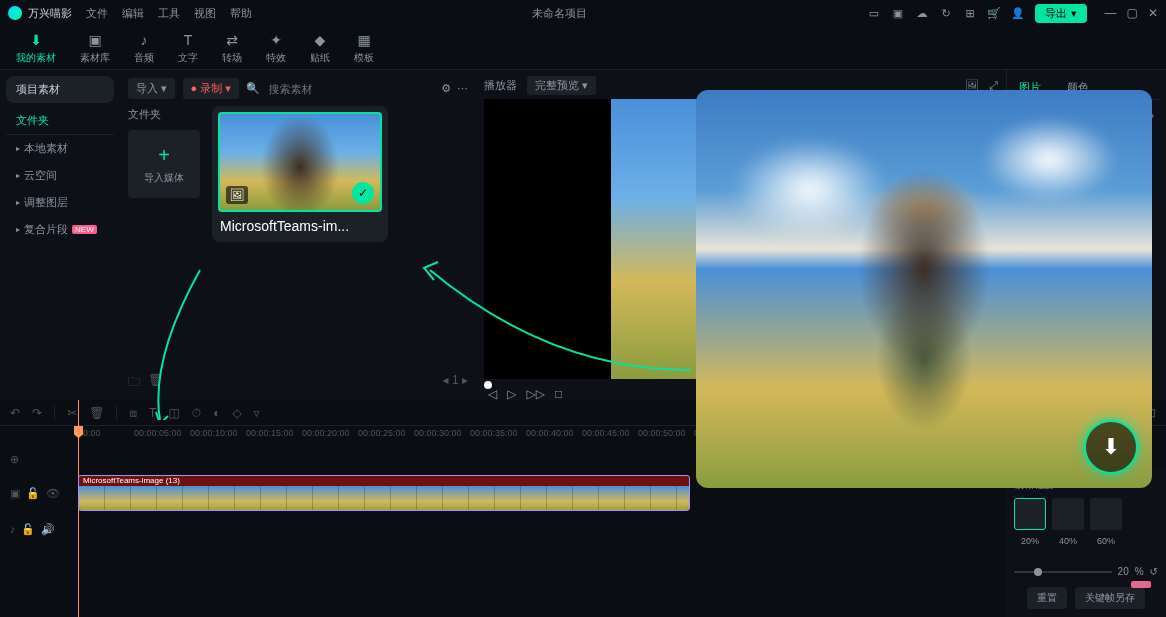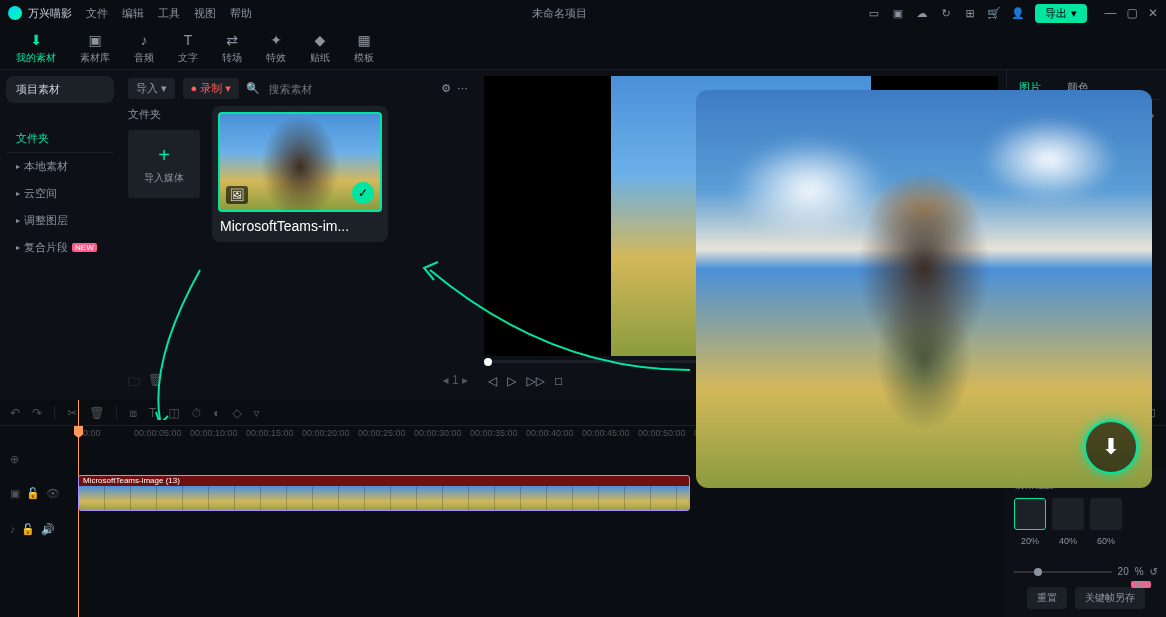--- a/index.html
+++ b/index.html
@@ -21,21 +21,21 @@
 
 
 .toptabs { height: 44px; background: #0a0d12; display: flex; align-items: center; padding: 0 10px; gap: 12px; border-bottom: 1px solid #1c2128; }
 .toptabs .tab { display: flex; flex-direction: column; align-items: center; gap: 2px; font-size: 10px; color: #8b949e; cursor: pointer; padding: 2px 6px; }
 .toptabs .tab.active { color: #00e5a0; }
 .toptabs .tab .ico { width: 18px; height: 18px; display: flex; align-items: center; justify-content: center; font-size: 14px; }
 
 
 .main { display: flex; height: 330px; }
 .sidebar { width: 120px; background: #0d1117; padding: 6px; }
-.sidebar .hdr { background: #1c2128; padding: 6px 10px; font-size: 11px; border-radius: 8px; margin-bottom: 22px; }
+.sidebar .hdr { background: #1c2128; padding: 6px 10px; font-size: 11px; border-radius: 8px; margin-bottom: 4px; }
 .sidebar .shdr { color: #00e5a0; font-size: 11px; padding: 6px 10px; border-bottom: 1px solid #1c2128; }
 .sidebar .item { padding: 6px 10px; font-size: 11px; color: #8b949e; display: flex; align-items: center; gap: 4px; cursor: pointer; }
 .sidebar .item::before { content: '▸'; font-size: 8px; }
 .sidebar .badge { background: #ff5c8a; color: #fff; font-size: 8px; padding: 0 3px; border-radius: 2px; }
 
 
 .media { flex: 1; background: #0d1117; padding: 8px; position: relative; }
 .media .toolbar { display: flex; align-items: center; gap: 8px; font-size: 11px; color: #8b949e; margin-bottom: 8px; }
 .media .toolbar .btn { padding: 3px 8px; background: #1c2128; border-radius: 3px; cursor: pointer; display: flex; align-items: center; gap: 3px; }
 .media .toolbar .rec { color: #ff5c5c; }
@@ -241,20 +241,26 @@
     <div class="botbar">
       <div style="display:flex;gap:8px">
         <span>🗀</span>
         <span>🗑</span>
       </div>
       <span>◂ 1 ▸</span>
     </div>
   </div>
 
   <div class="preview">
+    <div class="hdr">
+      <span>播放器</span>
+      <div class="sel">完整预览 ▾</div>
+      <span style="margin-left:auto">🖼</span>
+      <span>⤢</span>
+    </div>
     <div class="canvas">
       <div class="img"></div>
     </div>
     <div class="scrub">
         <div class="dot"></div>
       </div>
     <div class="controls">
       <span class="play">◁</span>
       <span class="play">▷</span>
       <span class="play">▷▷</span>

